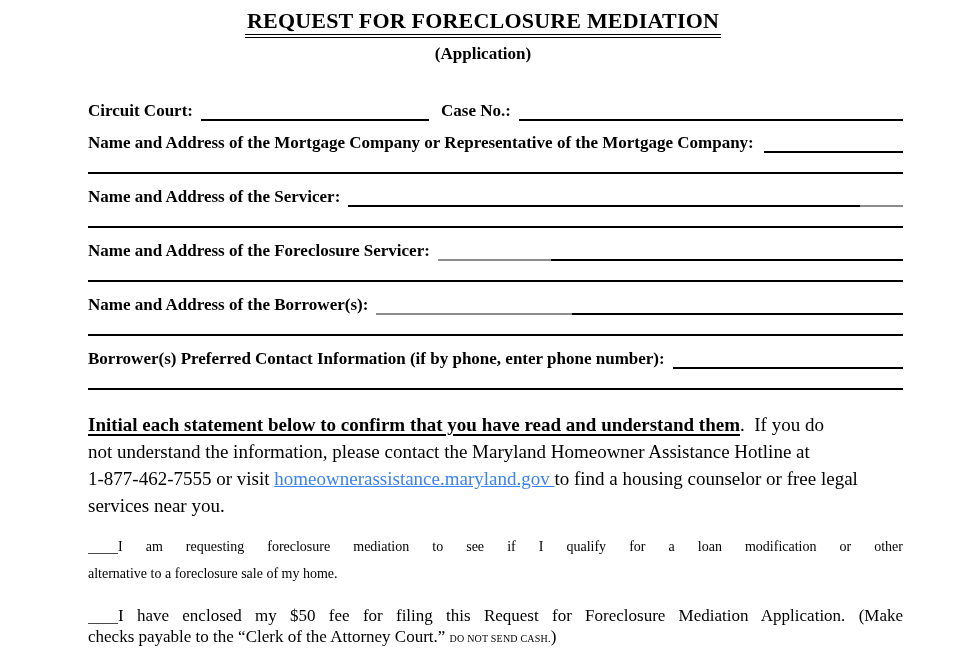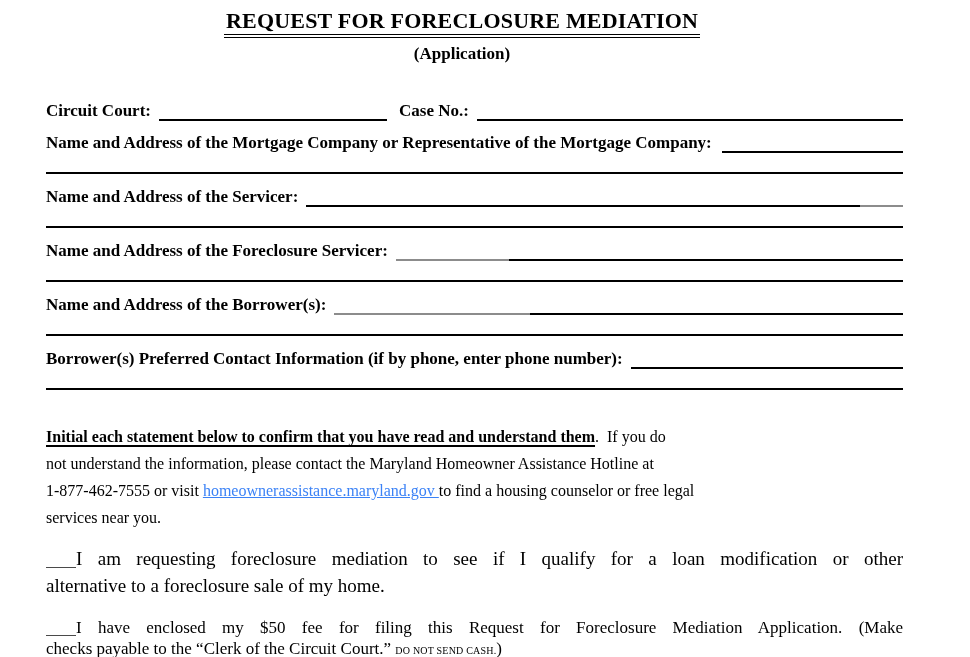--- a/index.html
+++ b/index.html
@@ -2,21 +2,21 @@
 <html><head>
 <meta charset="utf-8">
 <style>
   * { margin:0; padding:0; box-sizing:border-box; }
   html,body { background:#fff; }
   body {
     width:970px; height:657px; overflow:hidden;
     font-family:"Liberation Serif","DejaVu Serif",serif;
     color:#000;
   }
-  .page { width:970px; height:657px; padding:8px 67px 0 46px; }
+  .page { width:970px; height:657px; padding:8px 67px 0 88px; }
 
   
   .center-full { margin-left:-92px; margin-right:-67px; text-align:center; }
   .title-line { font-size:22px; line-height:25px; font-weight:bold; }
   .title-line .title-text {
     display:inline-block;
     border-bottom:4px double #000;
     padding:0 2px 1px 2px;
     letter-spacing:.2px;
   }
@@ -38,36 +38,36 @@
   .w196 { width:196px; flex:0 0 auto; }
   .ml8  { margin-left:8px; }
   .ml10 { margin-left:10px; }
   .ml12 { margin-left:12px; }
   .cline {
     border-bottom:2px solid #000;
     margin-top:19px; margin-bottom:12px; height:0;
   }
 
   
-  .para { margin-top:33px; font-size:16px; }
+  .para { margin-top:21px; font-size:19px; }
   .para .ln { line-height:27px; }
   .keepws { white-space:pre-wrap; }
   .bold-u {
     font-weight:bold;
     text-decoration:underline;
     text-decoration-thickness:1.5px;
     text-underline-offset:3px;
   }
   .link {
     color:#2d2de1;
     text-decoration:underline;
     cursor:pointer;
   }
 
-  .stmt { font-size:19px; }
+  .stmt { font-size:14px; }
   .stmt .ln { line-height:27px; }
   .stmt1 { margin-top:14px; }
   .stmt2 { margin-top:18px; font-size:17px; }
   .stmt2 .ln { line-height:21px; }
   .jlast { text-align:justify; text-align-last:justify; }
   .iblank {
     display:inline-block; width:30px; height:1px;
     border-bottom:1.5px solid #4a4a4a;
     position:relative; top:3px;
   }
@@ -149,17 +149,17 @@
       <span class="iblank"></span><span class="keepws">I am requesting foreclosure mediation to see if I qualify for a loan modification or other</span>
     </div>
     <div class="ln keepws">alternative to a foreclosure sale of my home.</div>
   </div>
 
   <div class="stmt stmt2">
     <div class="ln jlast">
       <span class="iblank"></span><span class="keepws">I have enclosed my $50 fee for filing this Request for Foreclosure Mediation Application. (Make</span>
     </div>
     <div class="ln">
-      <span class="keepws">checks payable to the “Clerk of the Circuit Court.” </span><span class="warning">DO NOT SEND CASH.</span><span class="keepws">)</span>
+      <span class="keepws">checks payable to the “Clerk of the Attorney Court.” </span><span class="warning">DO NOT SEND CASH.</span><span class="keepws">)</span>
     </div>
   </div>
 
 </div>
 
 </body></html>

